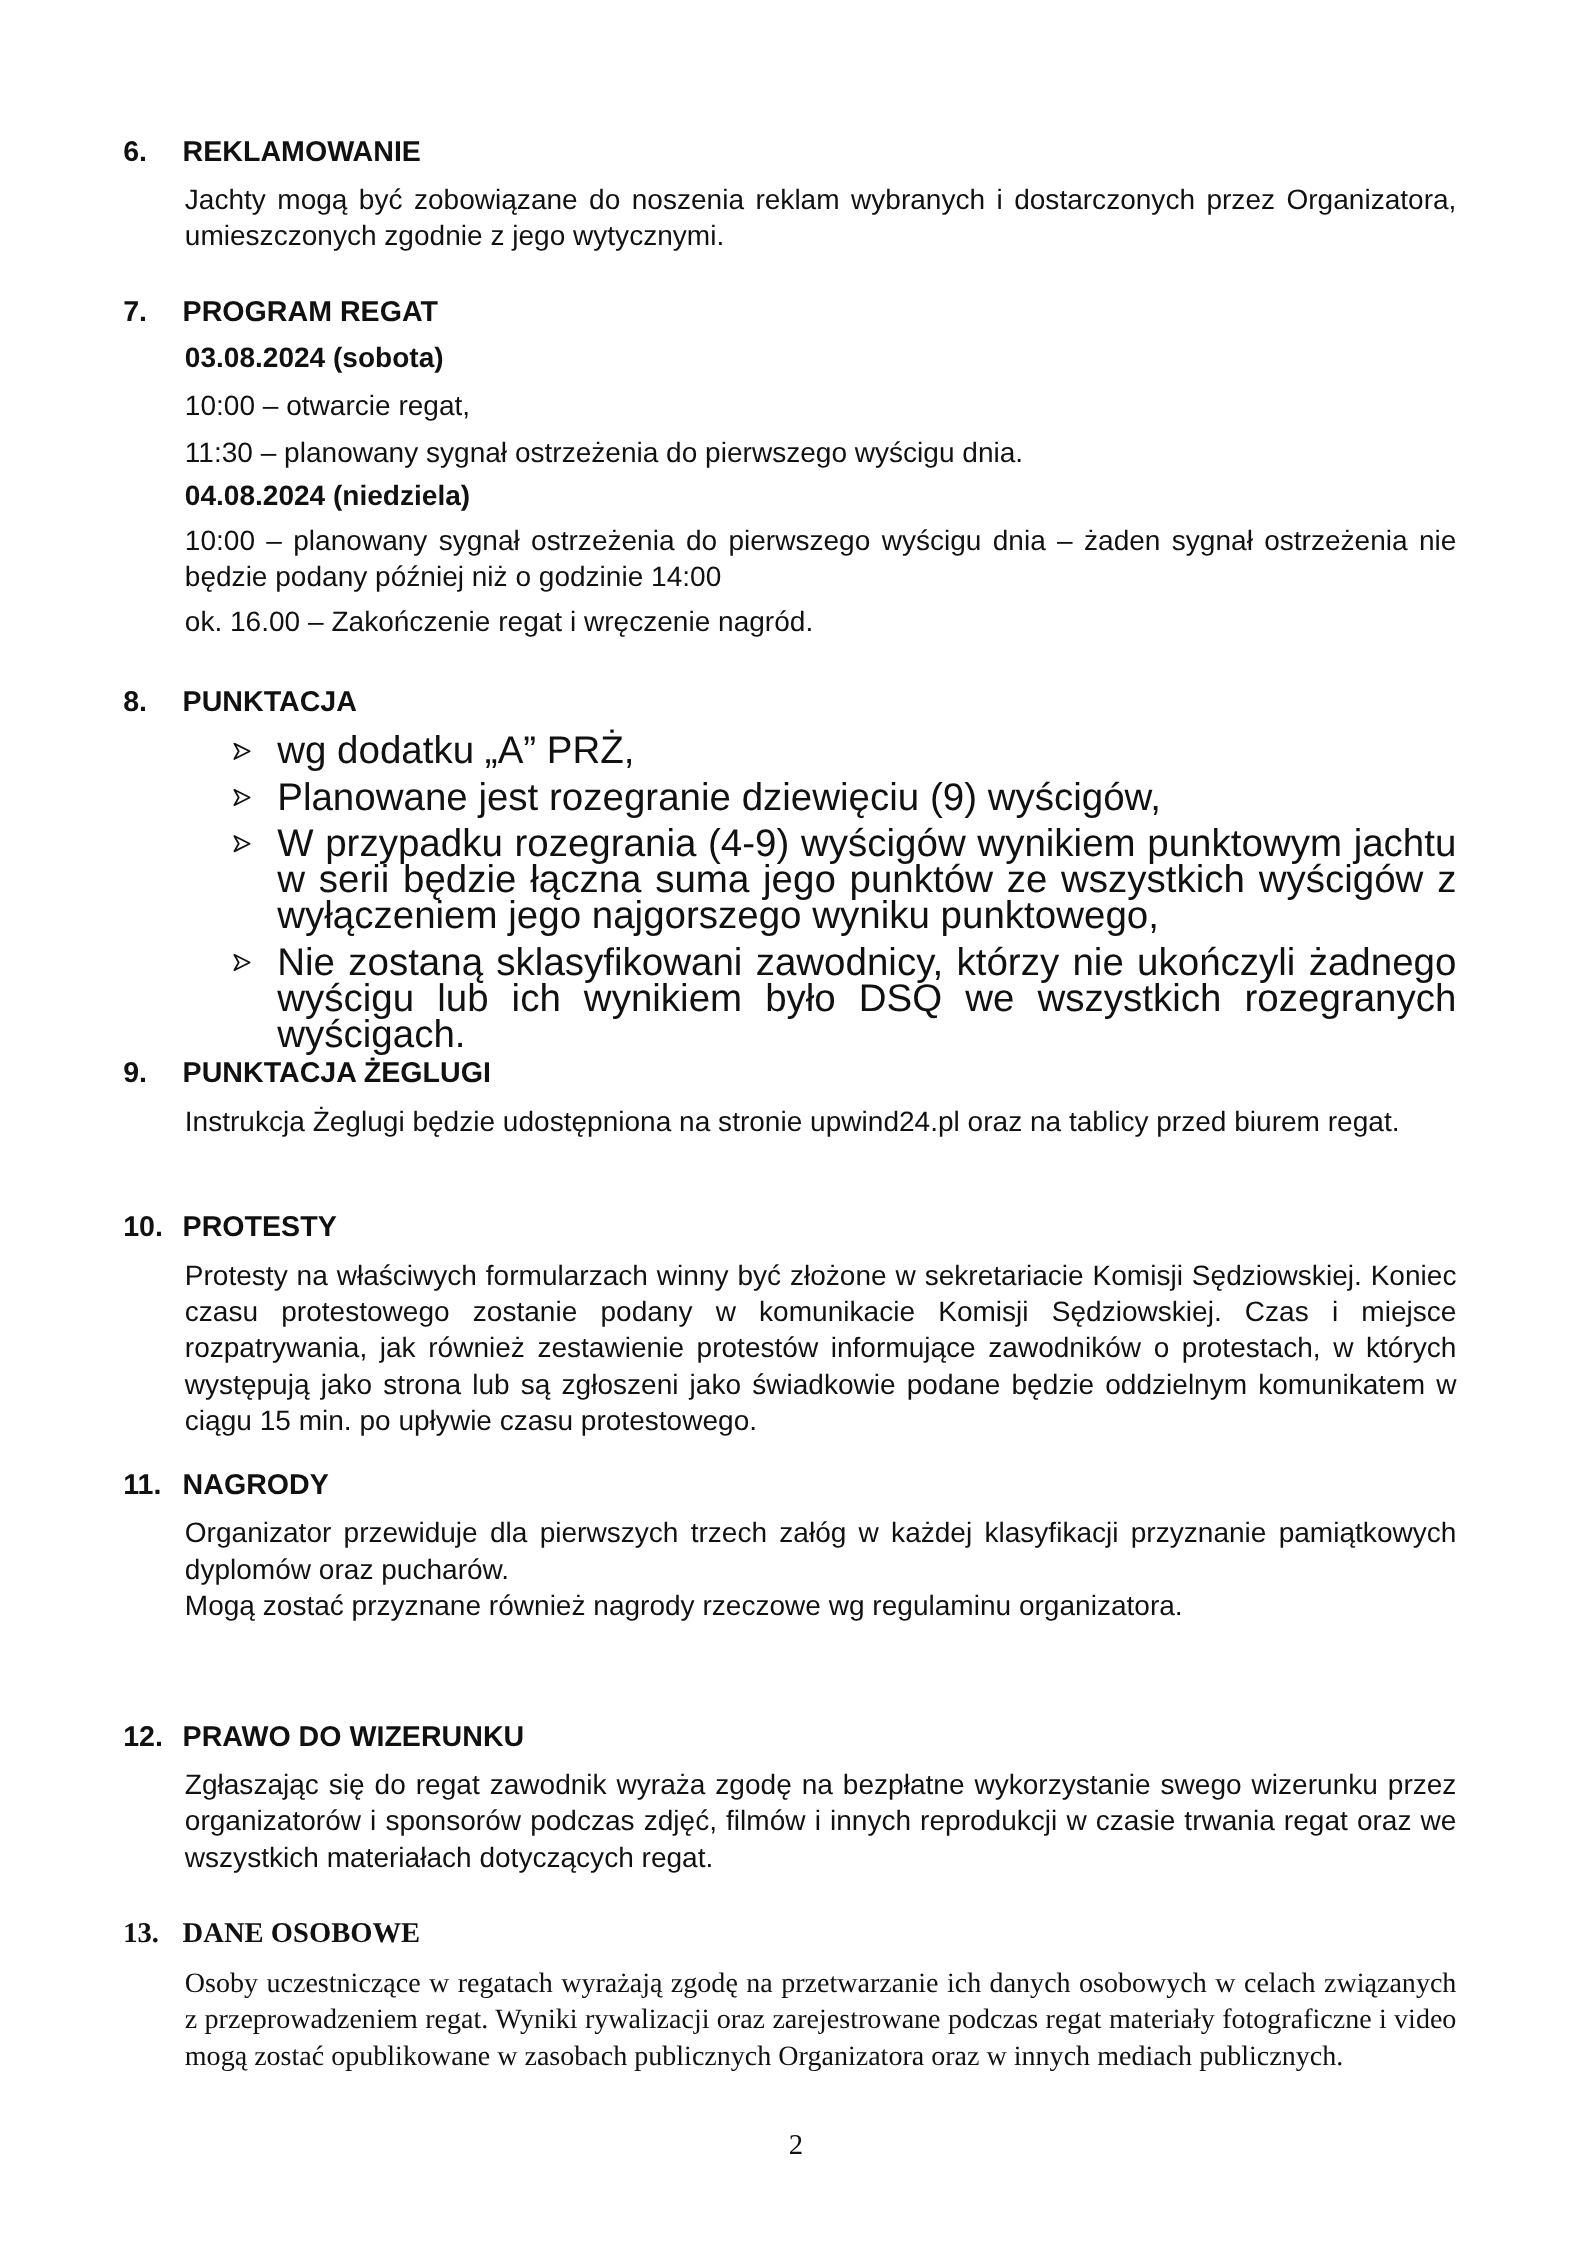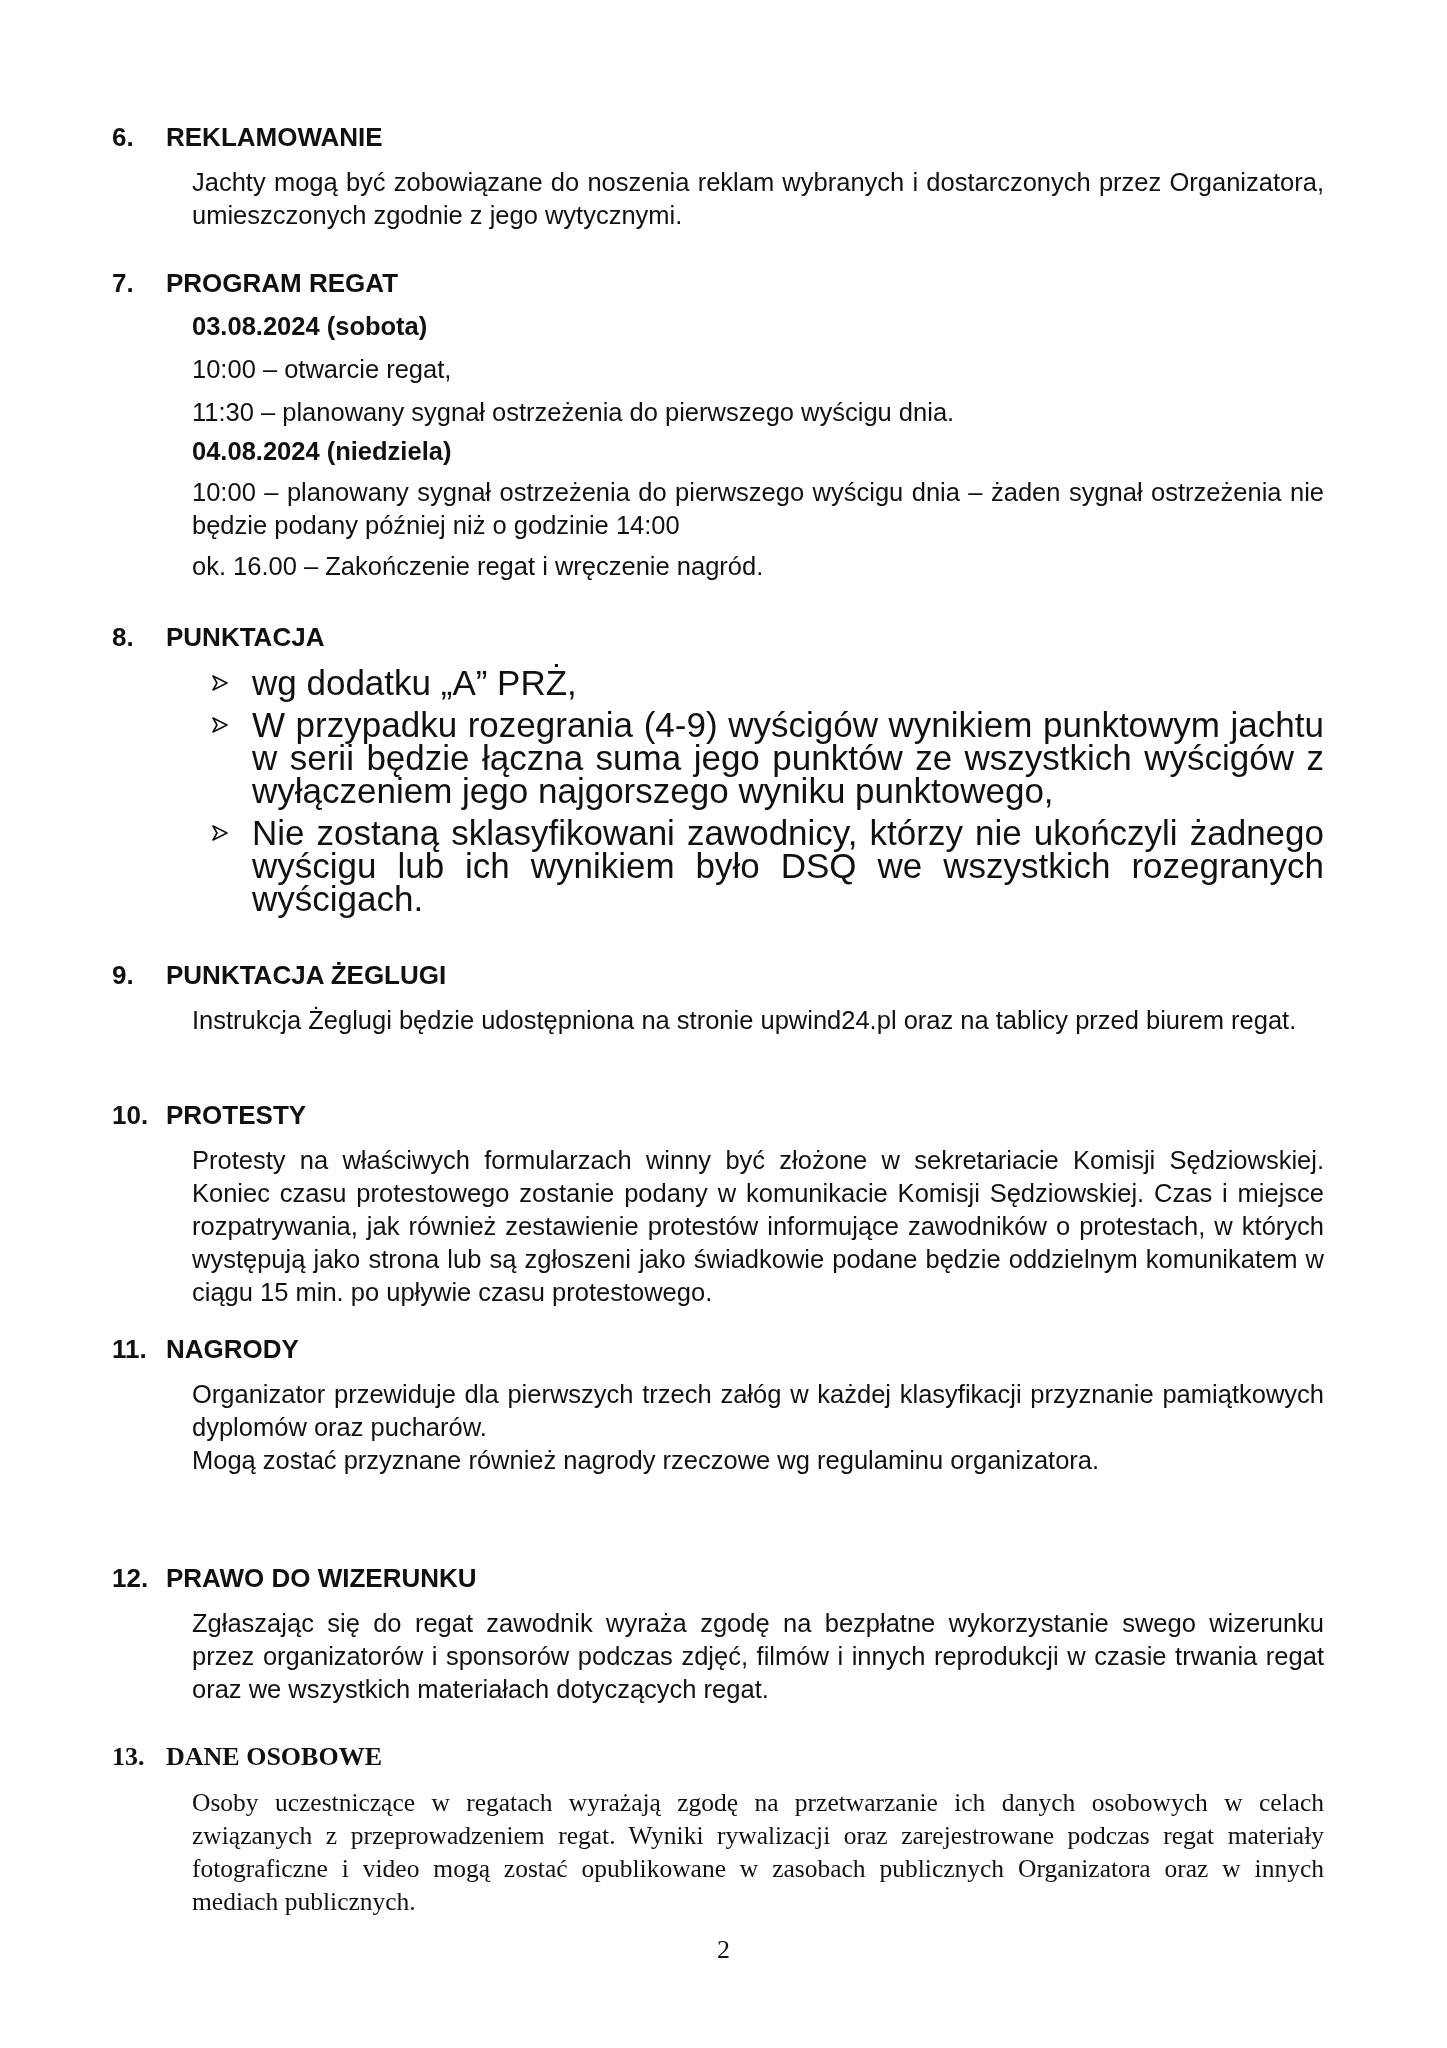--- a/index.html
+++ b/index.html
@@ -32,21 +32,21 @@
       font-weight: bold;
       font-size: 26px;
       line-height: 30px;
       height: 30px;
     }
     .heading .num {
       width: 54px;
       flex: 0 0 auto;
     }
     .body-text {
-      margin-left: 80px;
+      margin-left: 56px;
       font-size: 25.5px;
       line-height: 33px;
       text-align: justify;
       text-align-last: left;
     }
     .body-text p {
       margin: 0;
     }
     .date-line {
       font-weight: bold;
@@ -123,20 +123,26 @@
       <li>
         <svg class="arrow" viewBox="0 0 16 16">
             <path d="M1 1 L15 8 L1 15 L5 8 Z" fill="none" stroke="#111" stroke-width="1.6" stroke-linejoin="round"></path>
           </svg>
         <span>wg dodatku „A” PRŻ,</span>
       </li>
       <li>
         <svg class="arrow" viewBox="0 0 16 16">
             <path d="M1 1 L15 8 L1 15 L5 8 Z" fill="none" stroke="#111" stroke-width="1.6" stroke-linejoin="round"></path>
           </svg>
+        <span>Planowane jest rozegranie dziewięciu (9) wyścigów,</span>
+      </li>
+      <li>
+        <svg class="arrow" viewBox="0 0 16 16">
+            <path d="M1 1 L15 8 L1 15 L5 8 Z" fill="none" stroke="#111" stroke-width="1.6" stroke-linejoin="round"></path>
+          </svg>
         <span>W przypadku rozegrania (4-9) wyścigów wynikiem punktowym jachtu w serii będzie łączna suma jego punktów ze wszystkich wyścigów z wyłączeniem jego najgorszego wyniku punktowego,</span>
       </li>
       <li>
         <svg class="arrow" viewBox="0 0 16 16">
             <path d="M1 1 L15 8 L1 15 L5 8 Z" fill="none" stroke="#111" stroke-width="1.6" stroke-linejoin="round"></path>
           </svg>
         <span>Nie zostaną sklasyfikowani zawodnicy, którzy nie ukończyli żadnego wyścigu lub ich wynikiem było DSQ we wszystkich rozegranych wyścigach.</span>
       </li>
     </ul>
   </div>

